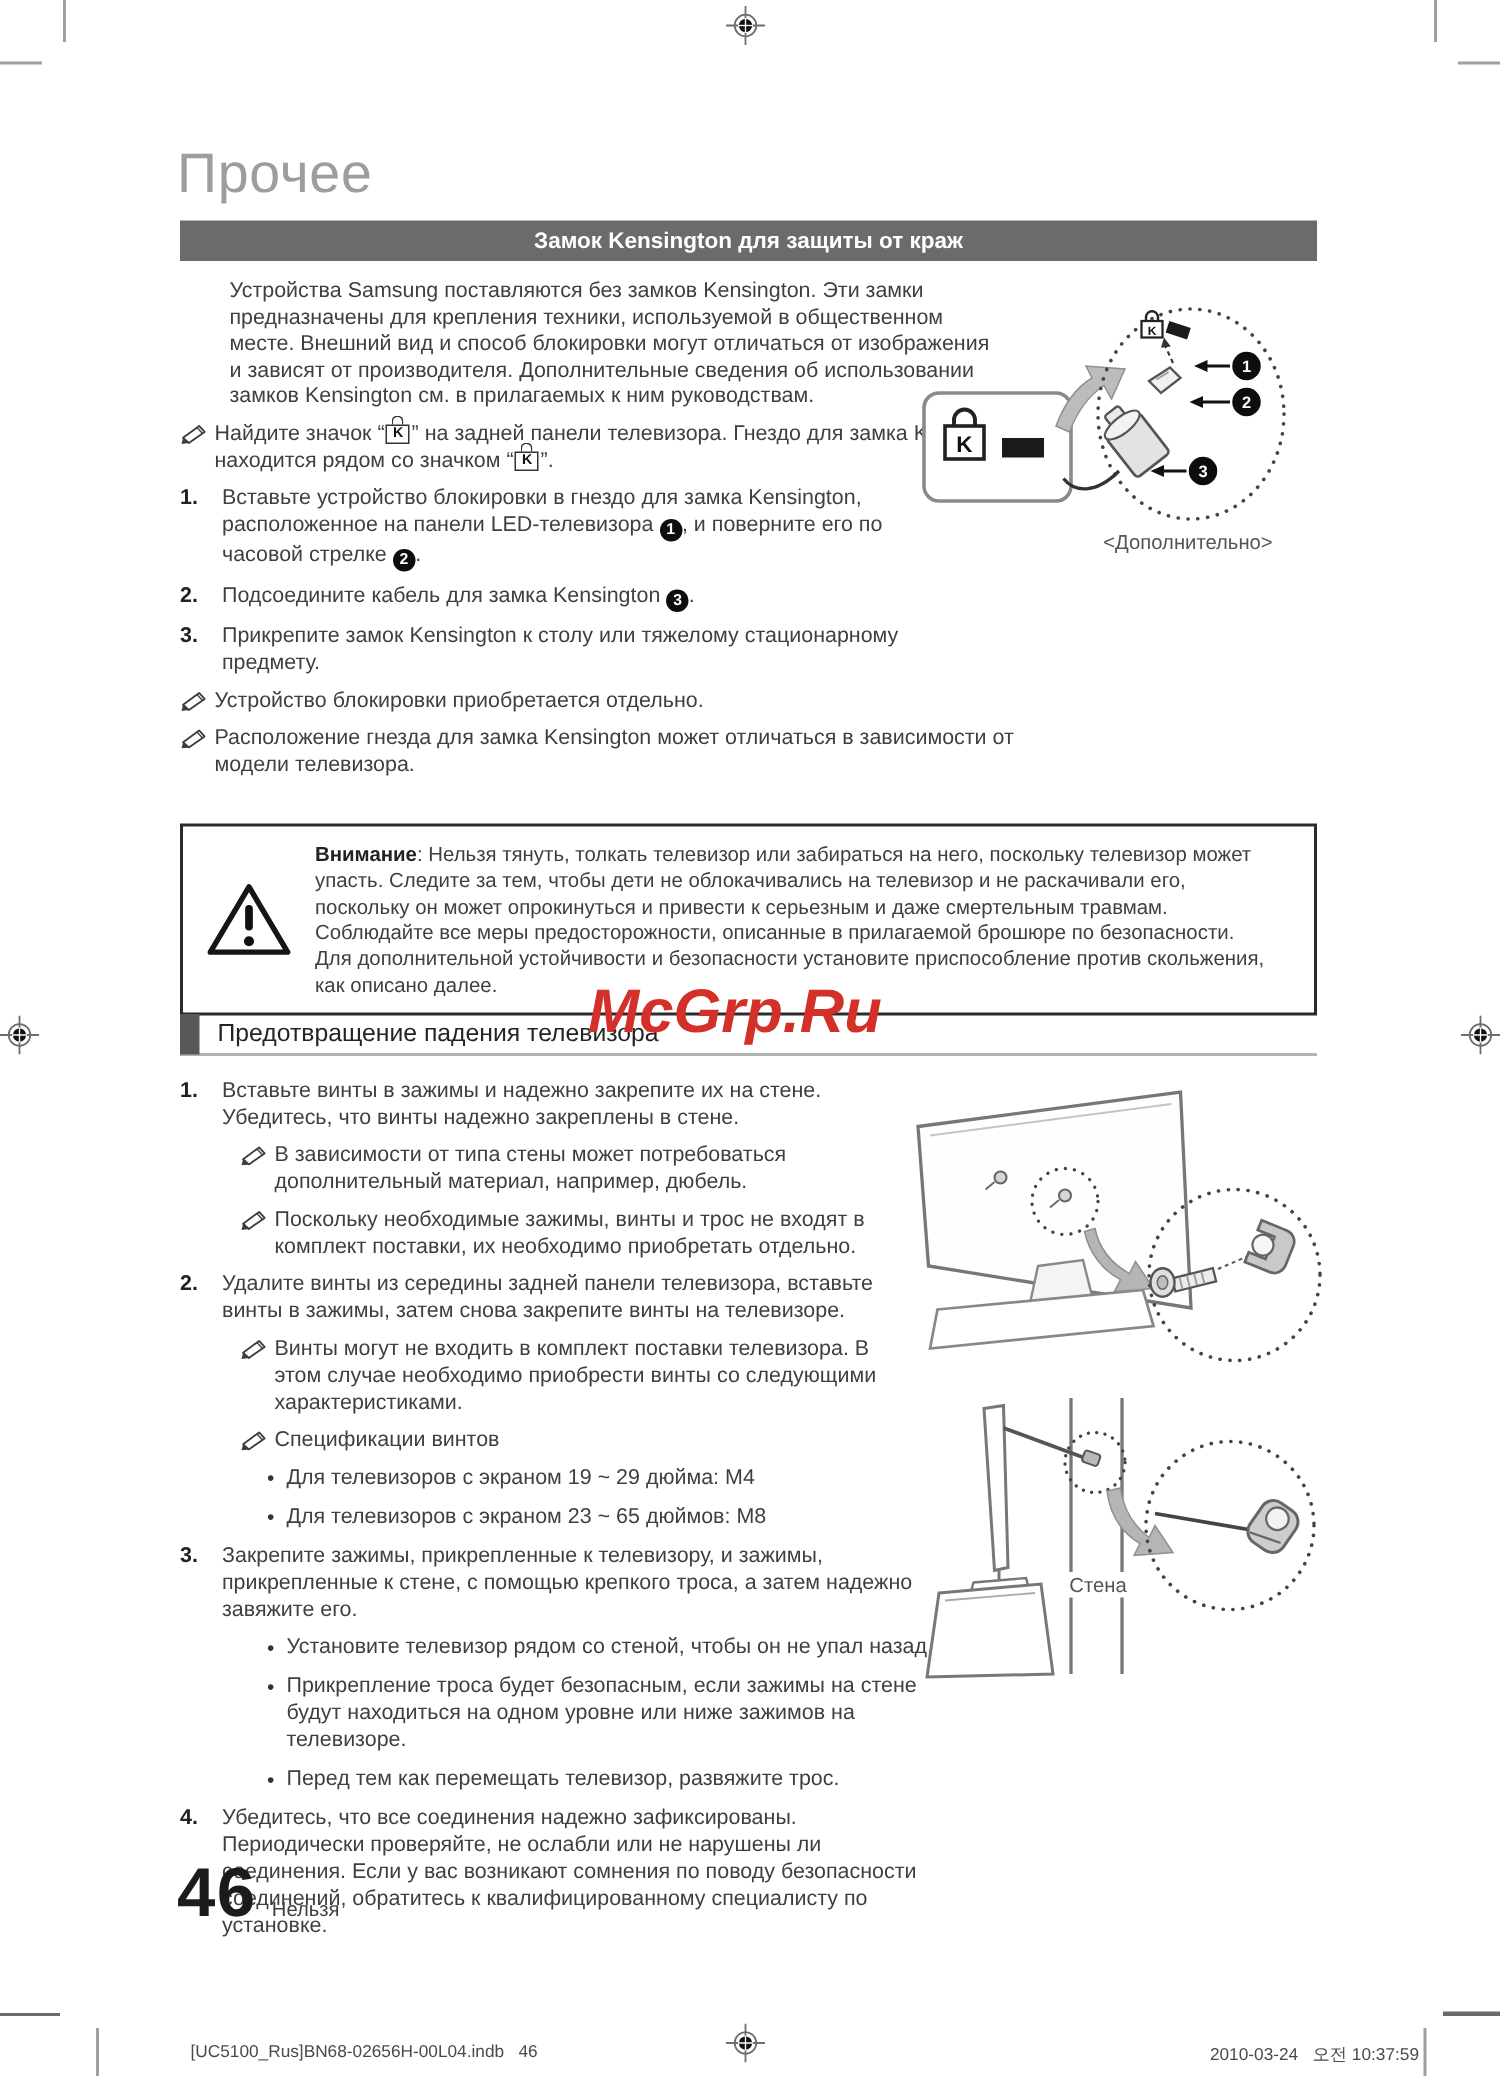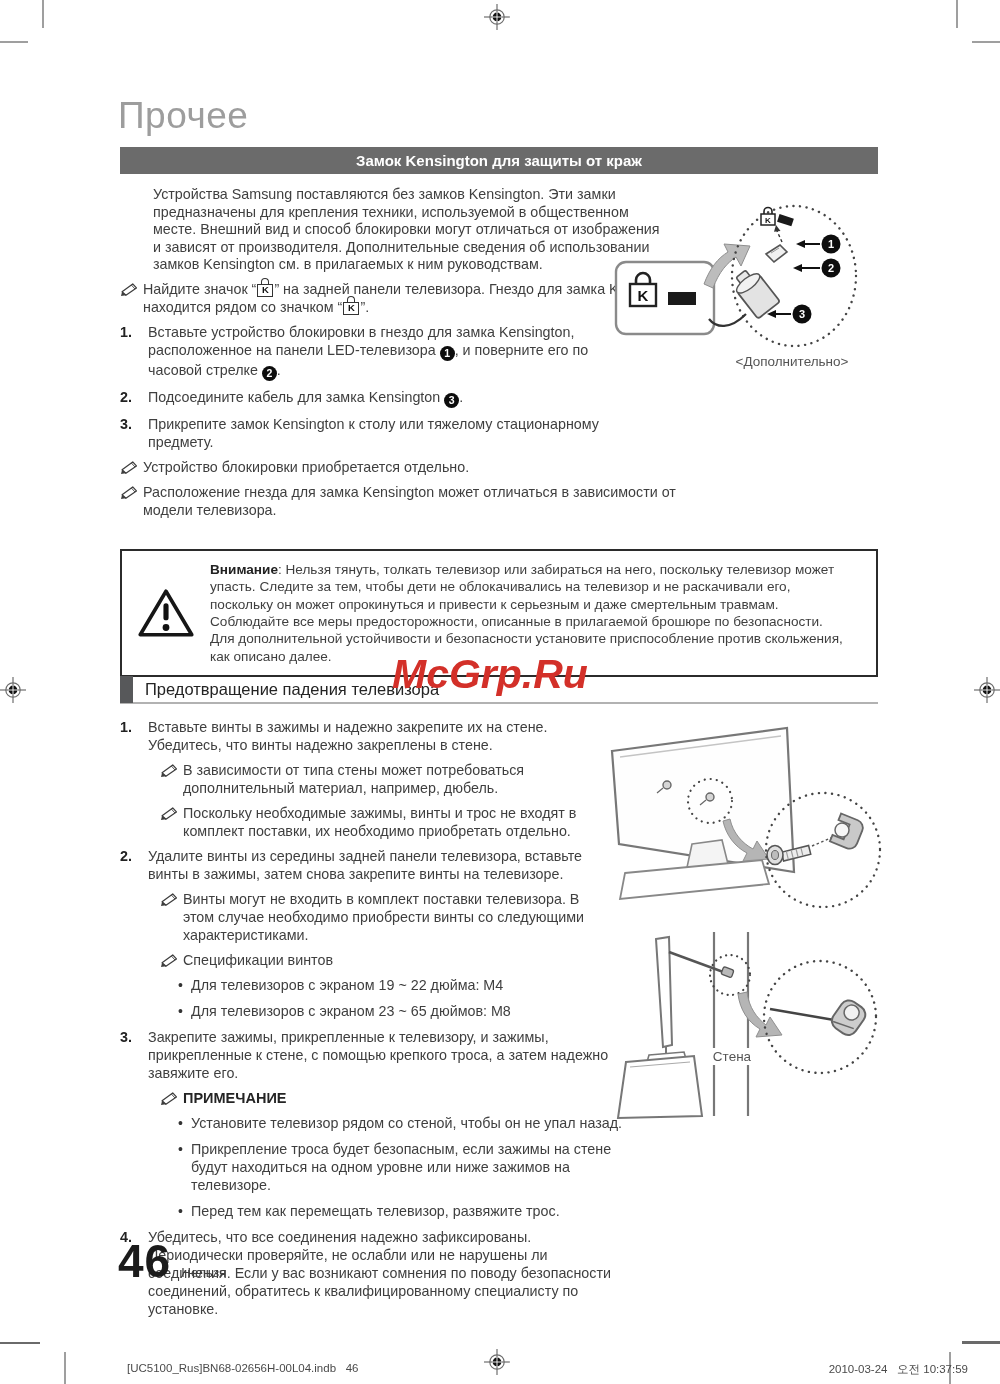--- a/index.html
+++ b/index.html
@@ -59,21 +59,21 @@
   .figA { position:absolute; left:606px; top:198px; }
   .figB { position:absolute; left:595px; top:721px; }
   .figC { position:absolute; left:616px; top:926px; }
   svg text { font-family:"Liberation Sans", sans-serif; }
 
   .pgnum { position:absolute; left:118px; top:1234px; display:flex; align-items:baseline; }
   .pgnum .num { font-size:46px; font-weight:bold; color:#1b1b1b; letter-spacing:1px; }
   .pgnum .lang { font-size:13.5px; color:#3f3f3f; margin-left:10px; }
 
   .footl { position:absolute; left:95px; top:1362px; font-size:11.5px; color:#4a4a4a; white-space:pre;padding-left:32px; }
-  .footr { position:absolute; right:32px; top:1362px; font-size:11.5px; color:#4a4a4a; white-space:pre; }
+  .footr { position:absolute; right:54px; top:1362px; font-size:11.5px; color:#4a4a4a; white-space:pre; }
 </style>
 </head>
 <body>
 
 <svg width="0" height="0" style="position:absolute">
   <defs>
     <symbol id="sym-pencil" viewBox="0 0 21 16">
       <path d="M2,11.2 L14.2,2.2 L18.4,6.8 L6.4,15.2 Z" fill="#fff" stroke="#3d3d3d" stroke-width="1.4" stroke-linejoin="round"></path>
       <path d="M2,11.2 L6.4,15.2 L0.8,16 Z" fill="#3d3d3d"></path>
       <path d="M12.6,3.4 L16.8,8" stroke="#3d3d3d" stroke-width="1"></path>
@@ -235,35 +235,29 @@
       <p>Винты могут не входить в комплект поставки телевизора. В этом случае необходимо приобрести винты со следующими характеристиками.</p>
     </div>
     <div class="note fnote">
       <svg class="pencil">
           <use href="#sym-pencil" width="100%" height="100%"></use>
         </svg>
       <p>Спецификации винтов</p>
     </div>
     <div class="bul">
       <span class="dot"></span>
-      <p>Для телевизоров с экраном 19 ~ 22 дюйма: M4</p>
+      <p>Для телевизоров с экраном 19 ~ 29 дюйма: M4</p>
     </div>
     <div class="bul">
       <span class="dot"></span>
       <p>Для телевизоров с экраном 23 ~ 65 дюймов: M8</p>
     </div>
     <div class="step">
       <span class="sn">3.</span>
       <p>Закрепите зажимы, прикрепленные к телевизору, и зажимы, прикрепленные к стене, с помощью крепкого троса, а затем надежно завяжите его.</p>
-    </div>
-    <div class="note fnote">
-      <svg class="pencil">
-          <use href="#sym-pencil" width="100%" height="100%"></use>
-        </svg>
-      <p class="nlabel">ПРИМЕЧАНИЕ</p>
     </div>
     <div class="bul">
       <span class="dot"></span>
       <p>Установите телевизор рядом со стеной, чтобы он не упал назад.</p>
     </div>
     <div class="bul">
       <span class="dot"></span>
       <p>Прикрепление троса будет безопасным, если зажимы на стене будут находиться на одном уровне или ниже зажимов на телевизоре.</p>
     </div>
     <div class="bul">

